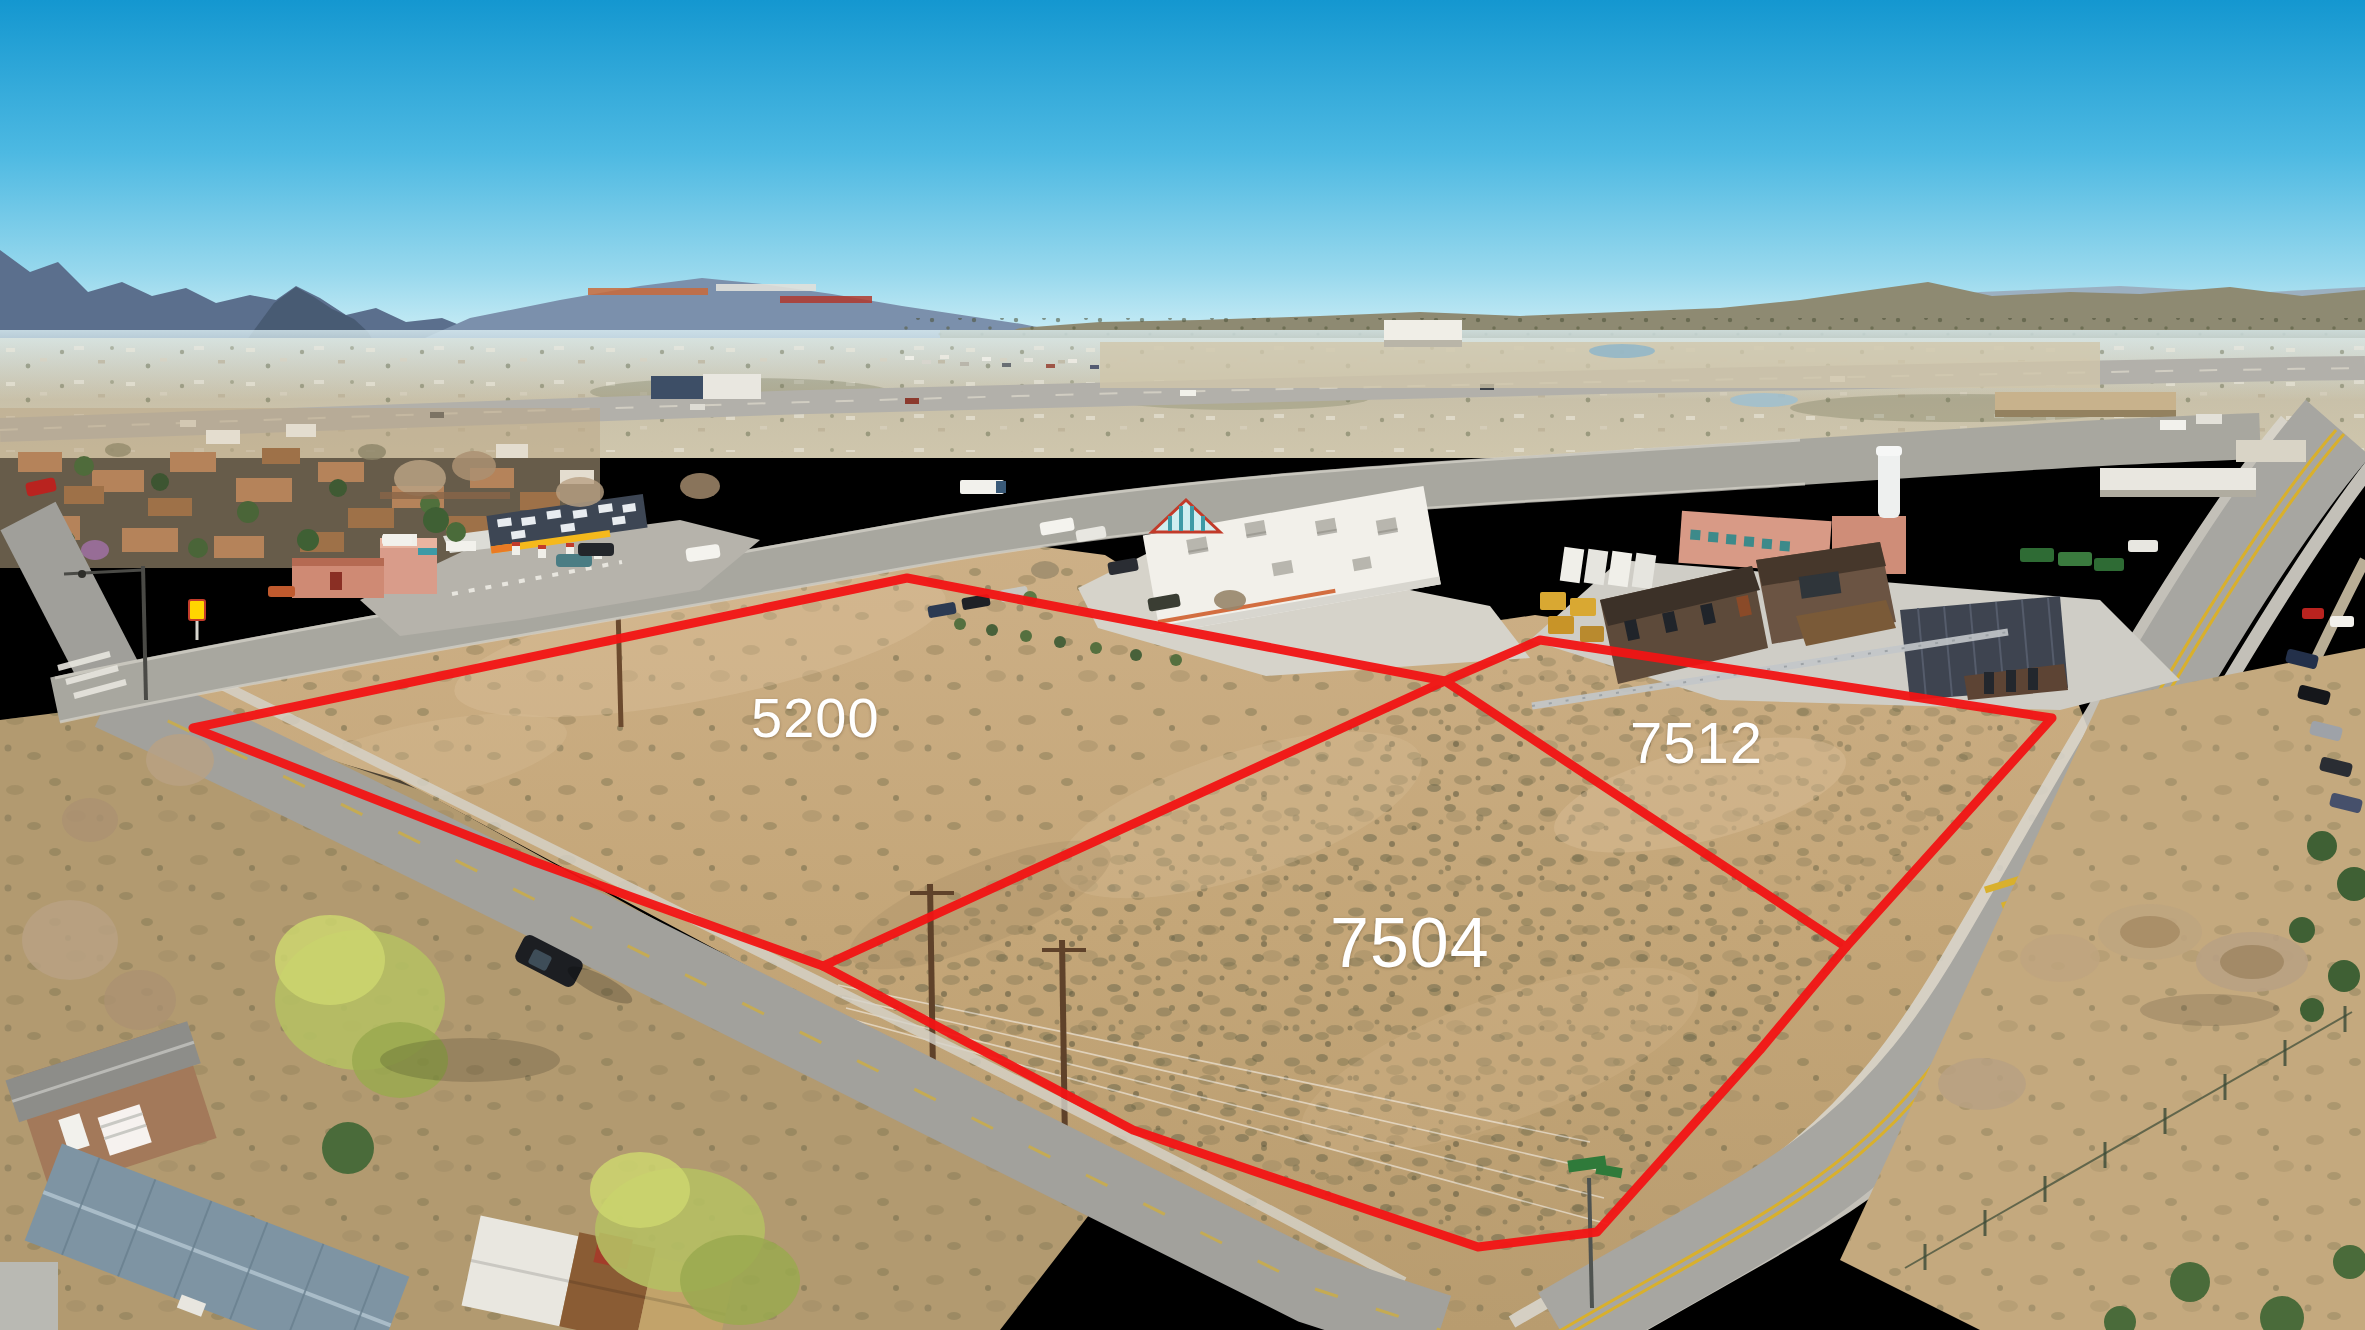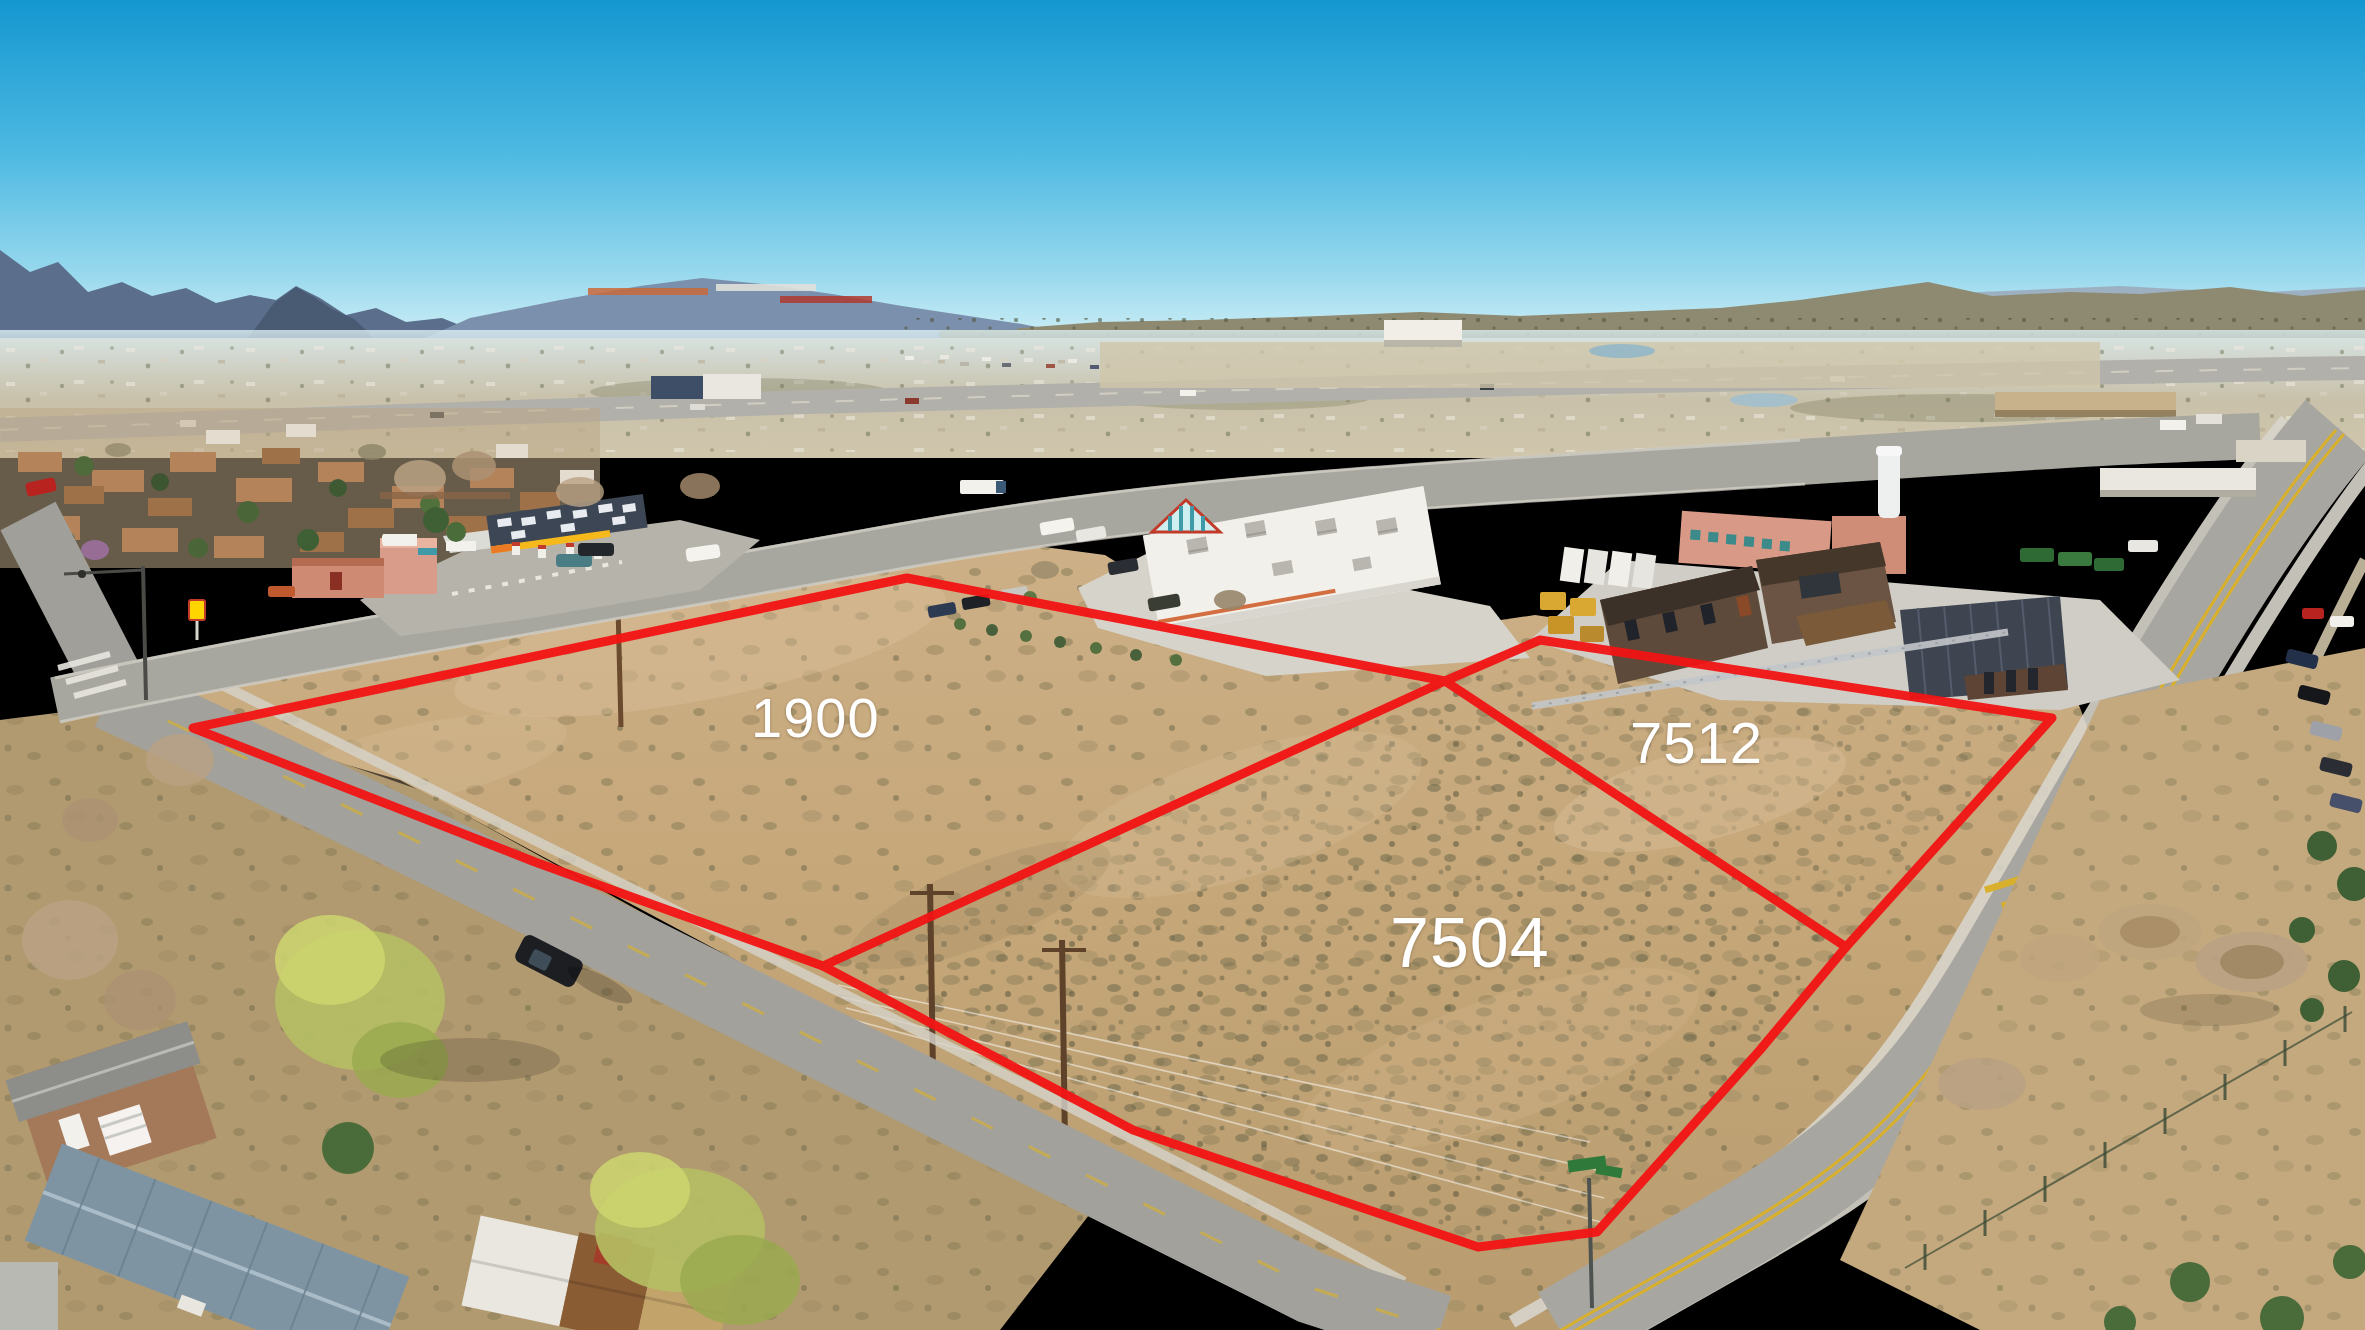--- a/index.html
+++ b/index.html
@@ -7,21 +7,21 @@
     position:relative;width:2365px;height:1330px;overflow:hidden;
     font-family:"Liberation Sans",sans-serif;
   }
   #scene-svg{position:absolute;left:0;top:0;width:2365px;height:1330px;display:block;}
   .parcel-label{
     position:absolute;color:#ffffff;font-weight:400;line-height:1;
     text-shadow:0 1px 3px rgba(60,40,20,.35);letter-spacing:1px;user-select:none;
   }
   #label-3900{left:751px;top:690px;font-size:56px;}
   #label-7512{left:1630px;top:714px;font-size:58px;}
-  #label-7504{left:1390px;top:908px;font-size:70px;}
+  #label-7504{left:1330px;top:908px;font-size:70px;}
 </style>
 </head>
 <body>
 
 <div id="stage">
 <svg id="scene-svg" viewBox="0 0 2365 1330" xmlns="http://www.w3.org/2000/svg">
   <defs>
     <linearGradient id="sky" x1="0" y1="0" x2="0" y2="1">
       <stop offset="0" stop-color="#1497d0"></stop>
       <stop offset="0.45" stop-color="#4db9e2"></stop>
@@ -549,16 +549,16 @@
     <rect x="1596" y="1166" width="26" height="10" fill="#2f7a3a" transform="rotate(10 1609 1171)"></rect>
   </g>
 
   <g fill="none" stroke-linejoin="round" stroke-linecap="round" opacity=".95">
     <path stroke-width="9" d="M193,728 L907,578 L1445,681 L1540,640 L2052,718 L1846,947 L1760,1050 L1597,1232 L1478,1247 L1133,1130 L823,966 L535,862 Z" stroke="#f21414"></path>
     <path stroke-width="9" d="M823,966 L1445,681" stroke="#f21414"></path>
     <path stroke-width="9" d="M1445,681 L1846,947" stroke="#f21414"></path>
   </g>
 </svg>
 
-<div class="parcel-label" id="label-3900">1900</div>
+<div class="parcel-label" id="label-3900">5200</div>
 <div class="parcel-label" id="label-7512">7512</div>
 <div class="parcel-label" id="label-7504">7504</div>
 </div>
 
 </body></html>

